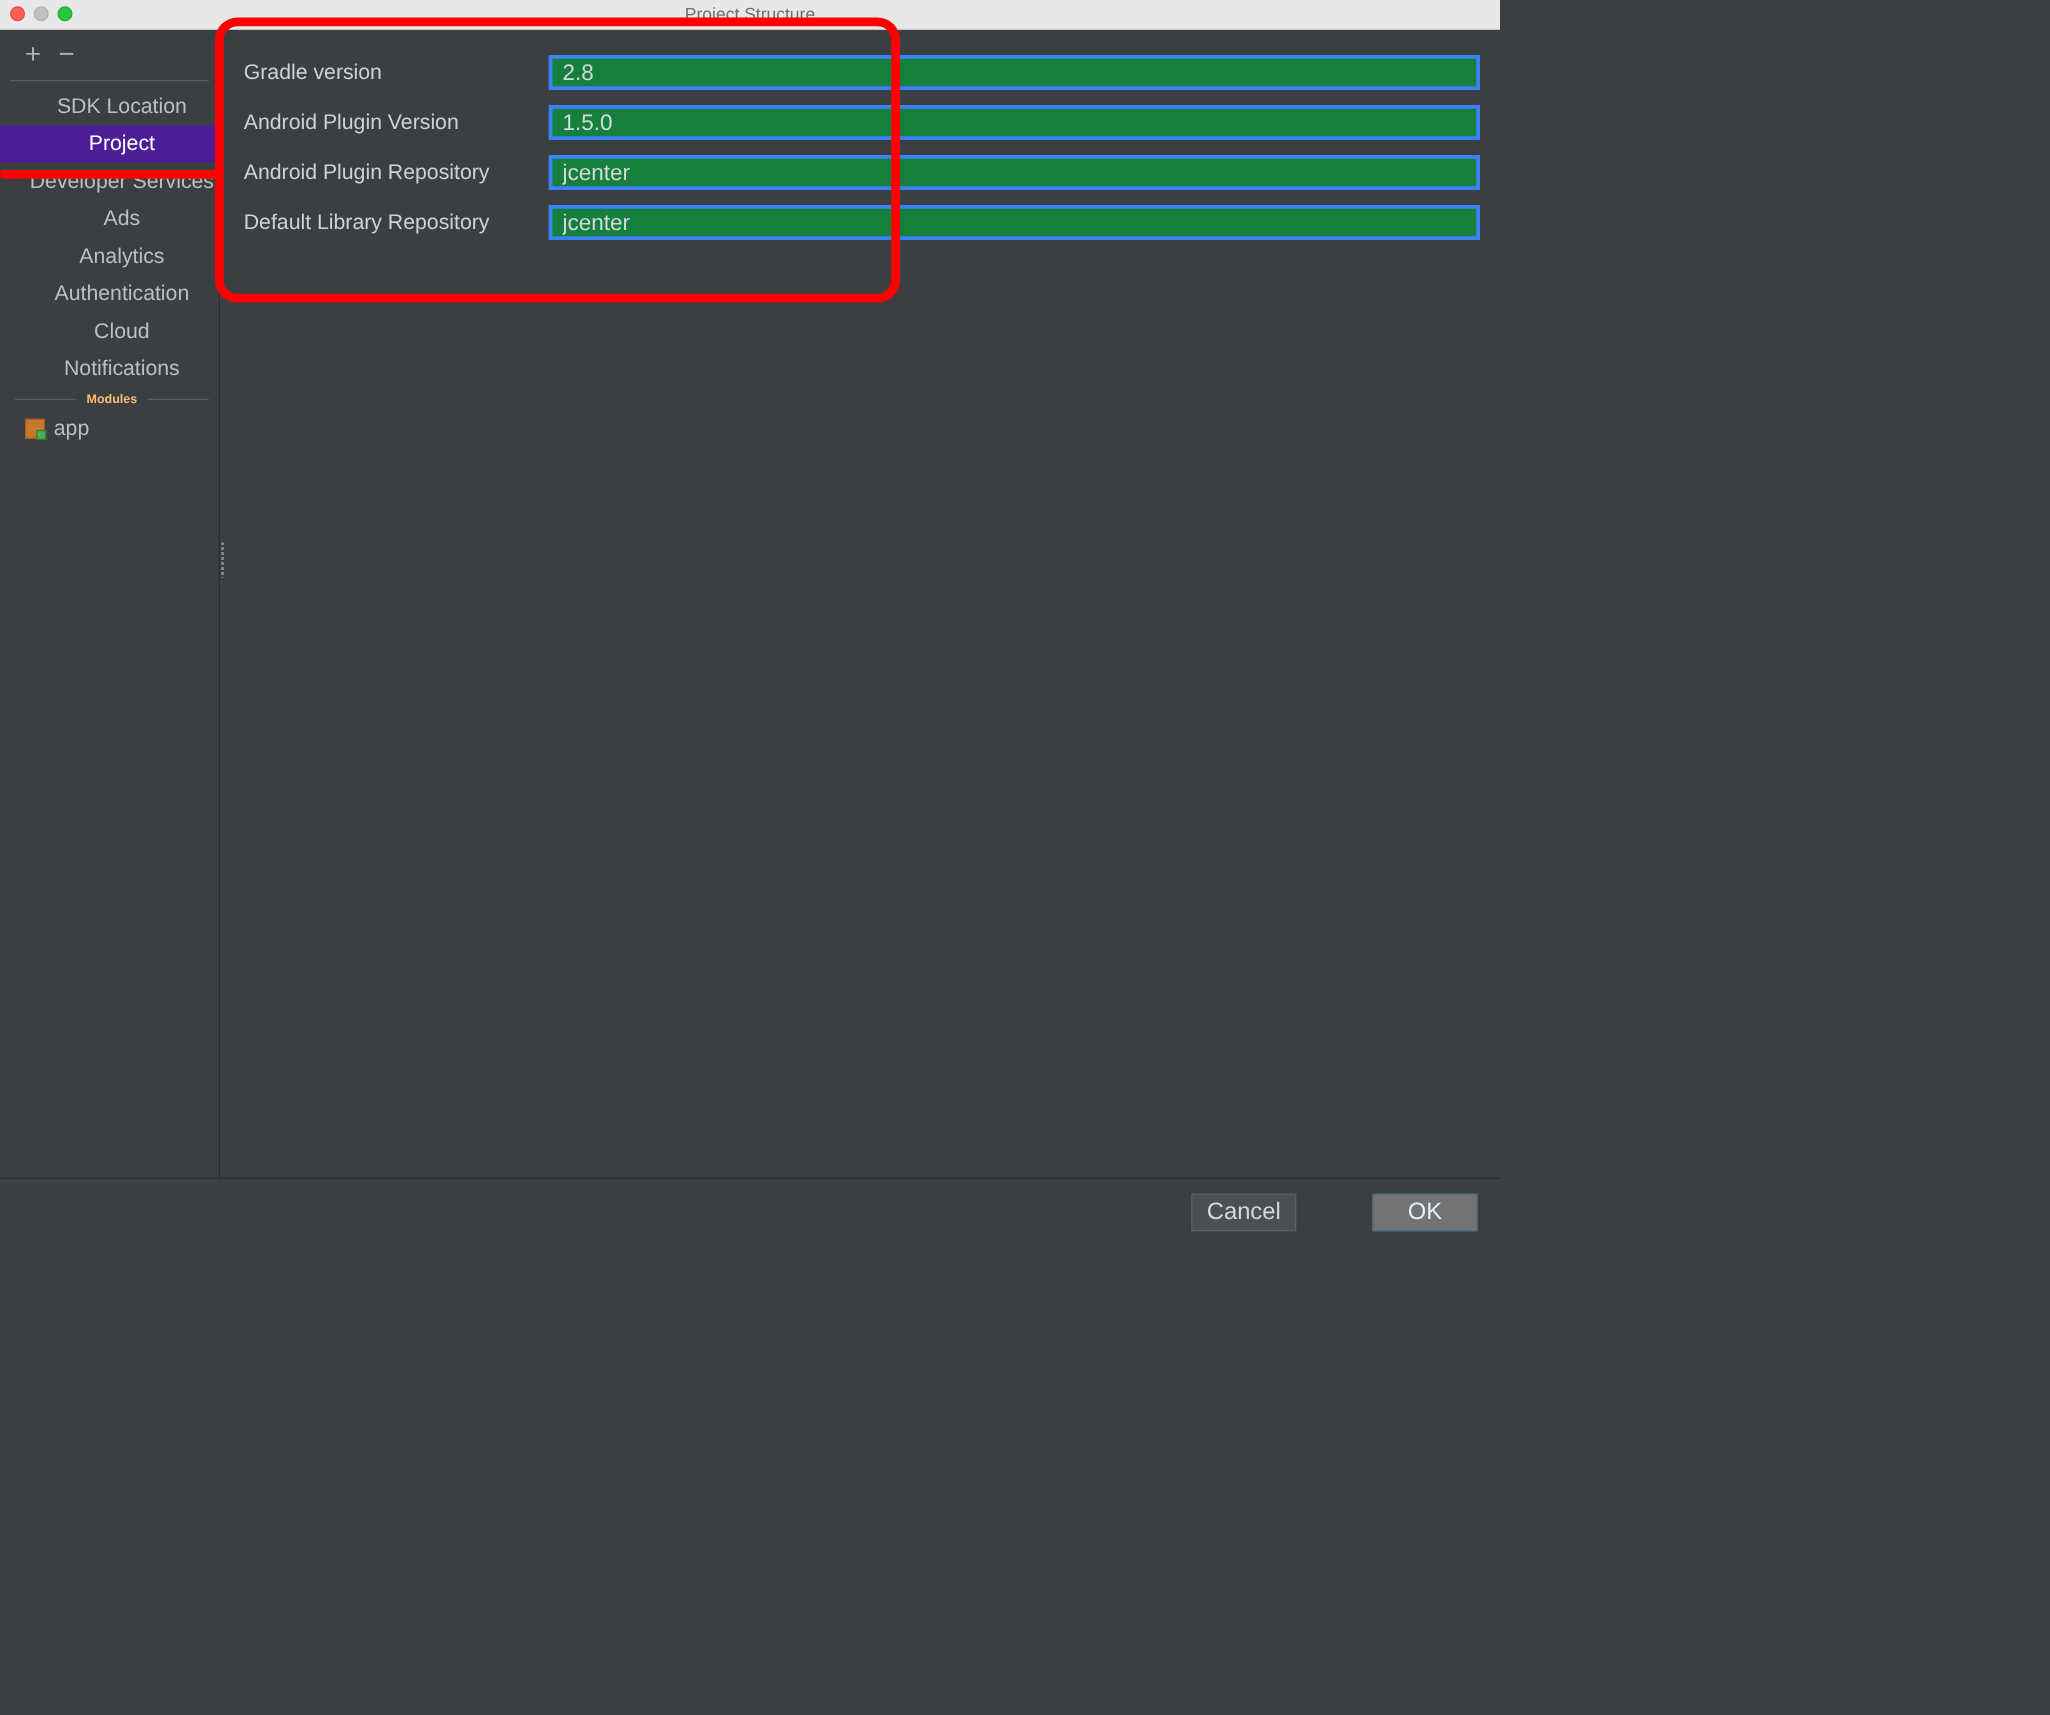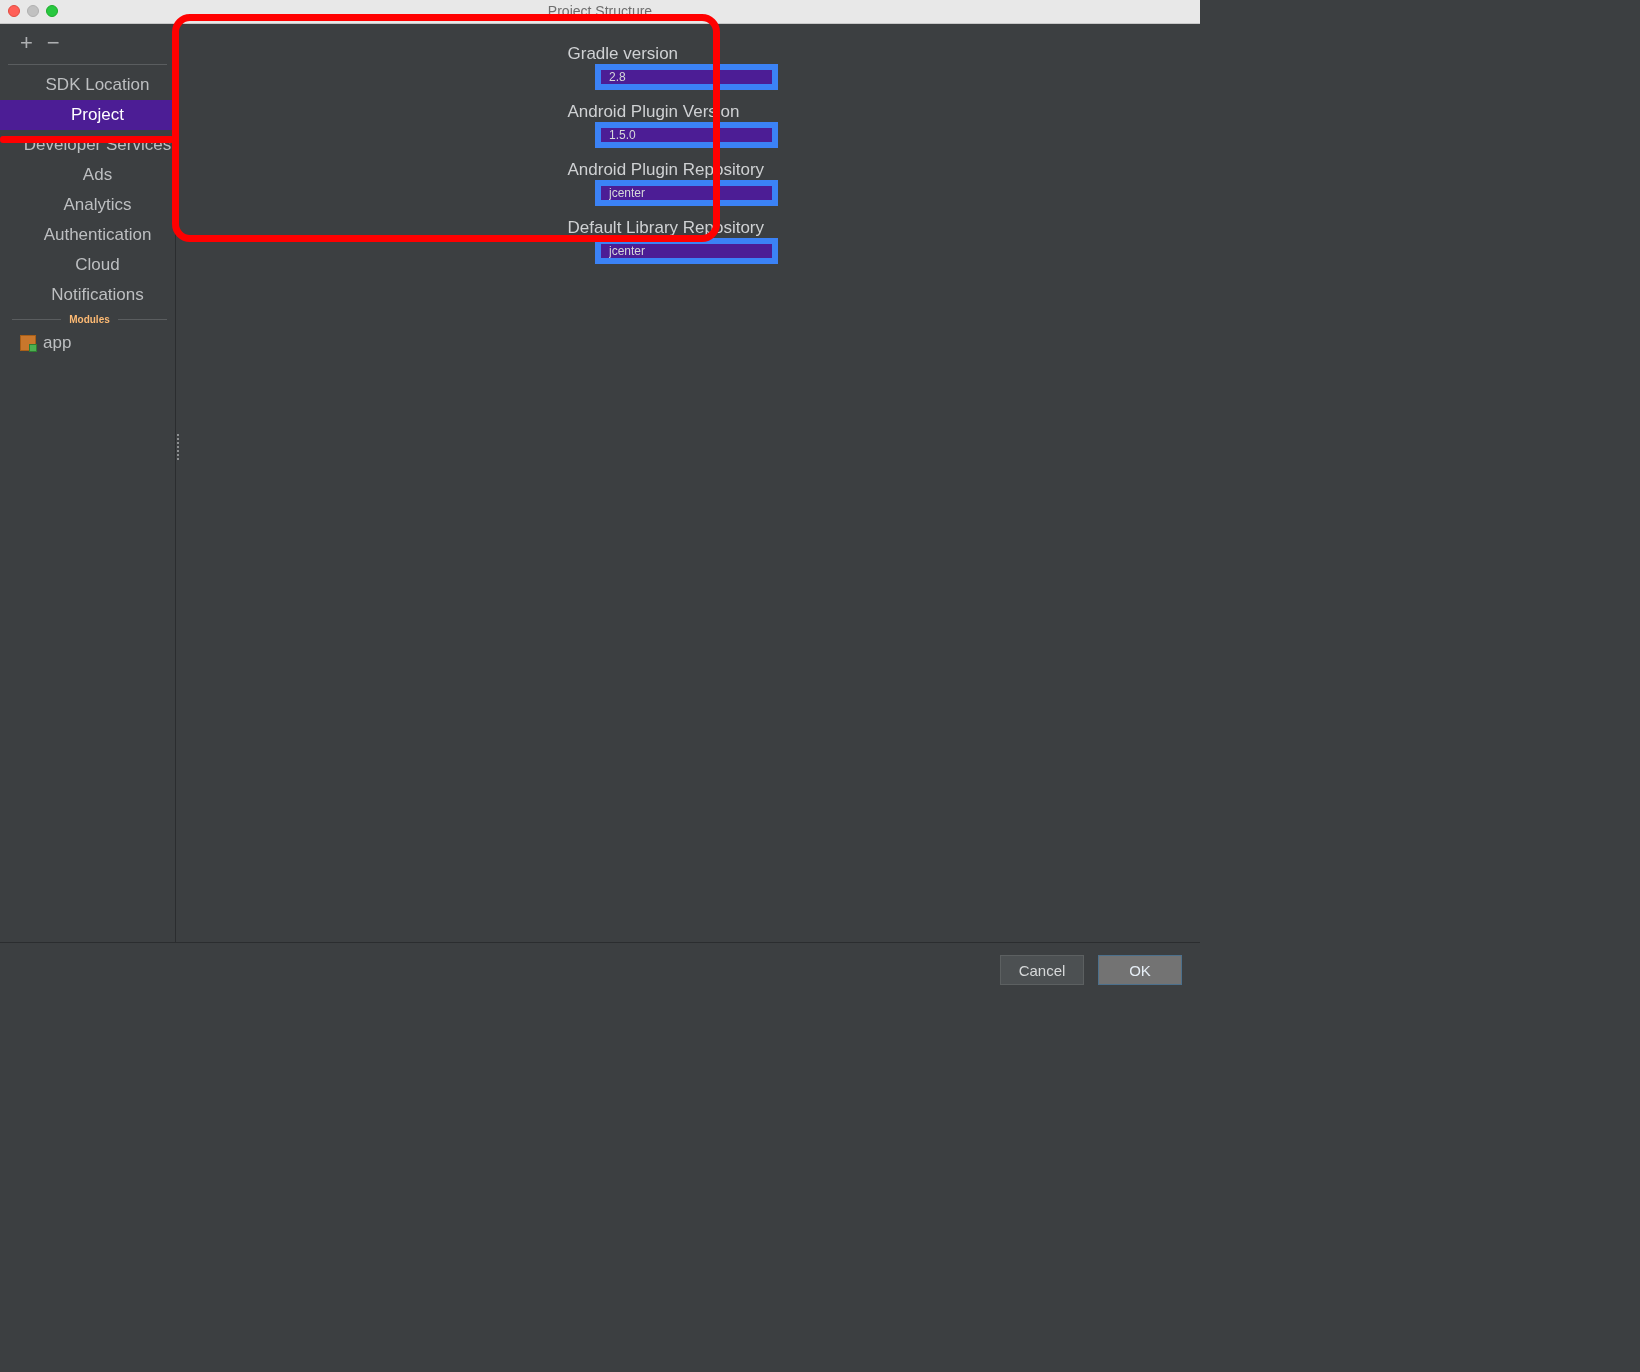--- a/index.html
+++ b/index.html
@@ -138,58 +138,58 @@
     }
 
     .main {
       flex: 1;
       padding: 20px 16px 0 8px;
     }
     .field-row {
       display: flex;
       align-items: center;
       margin-bottom: 12px;
-      flex-direction: column;
     }
     .field-label {
       width: 250px;
       font-size: 17px;
       color: #cfd1d3;
       padding-left: 6px;
     }
     .field-input {
       flex: 1;
       height: 28px;
-      background: #4c1d95;
-      border: 6px solid #3b82f6;
+      background: #15803d;
+      border: 3px solid #3b82f6;
       color: #d6d8d9;
-      font-size: 12px;
+      font-size: 18px;
       padding: 0 8px;
       outline: none;
     }
 
     .bottom-bar {
       height: 62px;
       display: flex;
       justify-content: flex-end;
       align-items: flex-start;
       padding: 12px 18px 0 0;
       gap: 14px;
       background: #3c3f41;
       border-top: 1px solid #2b2d2f;
     }
     .btn {
       min-width: 84px;
       height: 30px;
-      font-size: 15px;
+      font-size: 19px;
       border-radius: 0;
       border: 1px solid #5c6061;
       background: #4c5052;
       color: #d6d8d9;
       cursor: pointer;
+      margin-left: 47px;
     }
     .btn.primary {
       background: #737373;
       border: 1px solid #4c708c;
       color: #e6eef6;
     }
 
     
     .annot-box {
       position: absolute;

